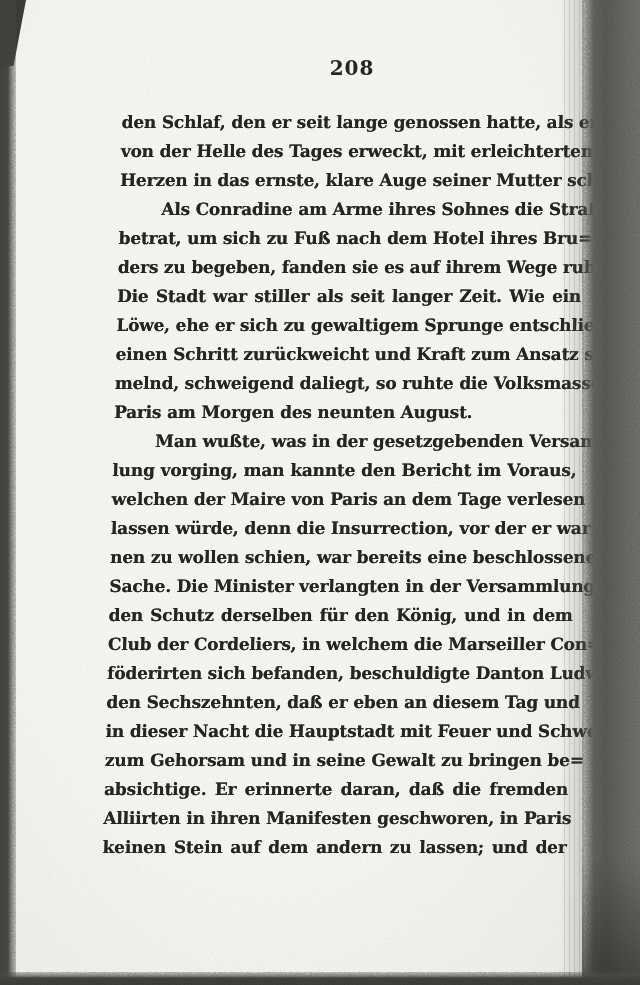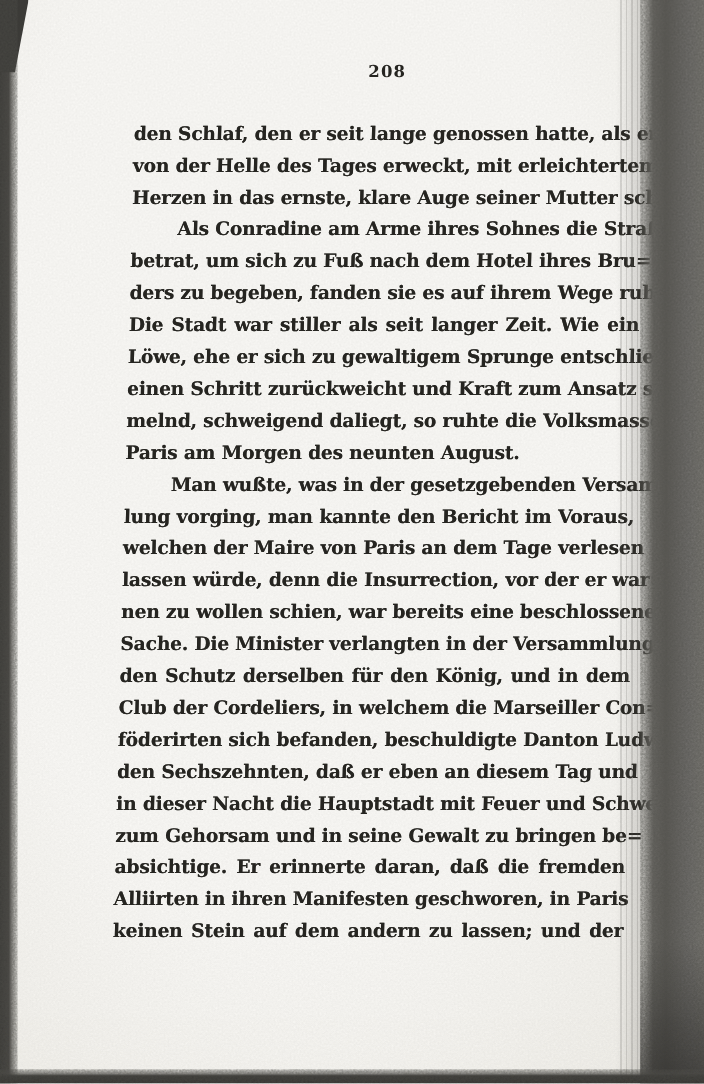--- a/index.html
+++ b/index.html
@@ -11,21 +11,21 @@
       radial-gradient(ellipse at 42% 38%, var(--paper, #fbfaf7) 0%, var(--paper, #fbfaf7) 55%, var(--paper_shade, #f1efe9) 100%);
     font-family: "DejaVu Serif", serif;
   }
   .scan-page { position: absolute; inset: 0; }
 
   
   .page-number {
     position: absolute;
     top: 56px; left: 112px; width: 480px;
     text-align: center;
-    font-size: 15px;
+    font-size: 20px;
     font-weight: bold;
     letter-spacing: 1px;
     color: var(--ink, #24231f);
   }
 
   
   .text-block {
     position: absolute;
     top: 108px; left: 122px; width: 464px;
     transform: skewX(-1.5deg);

